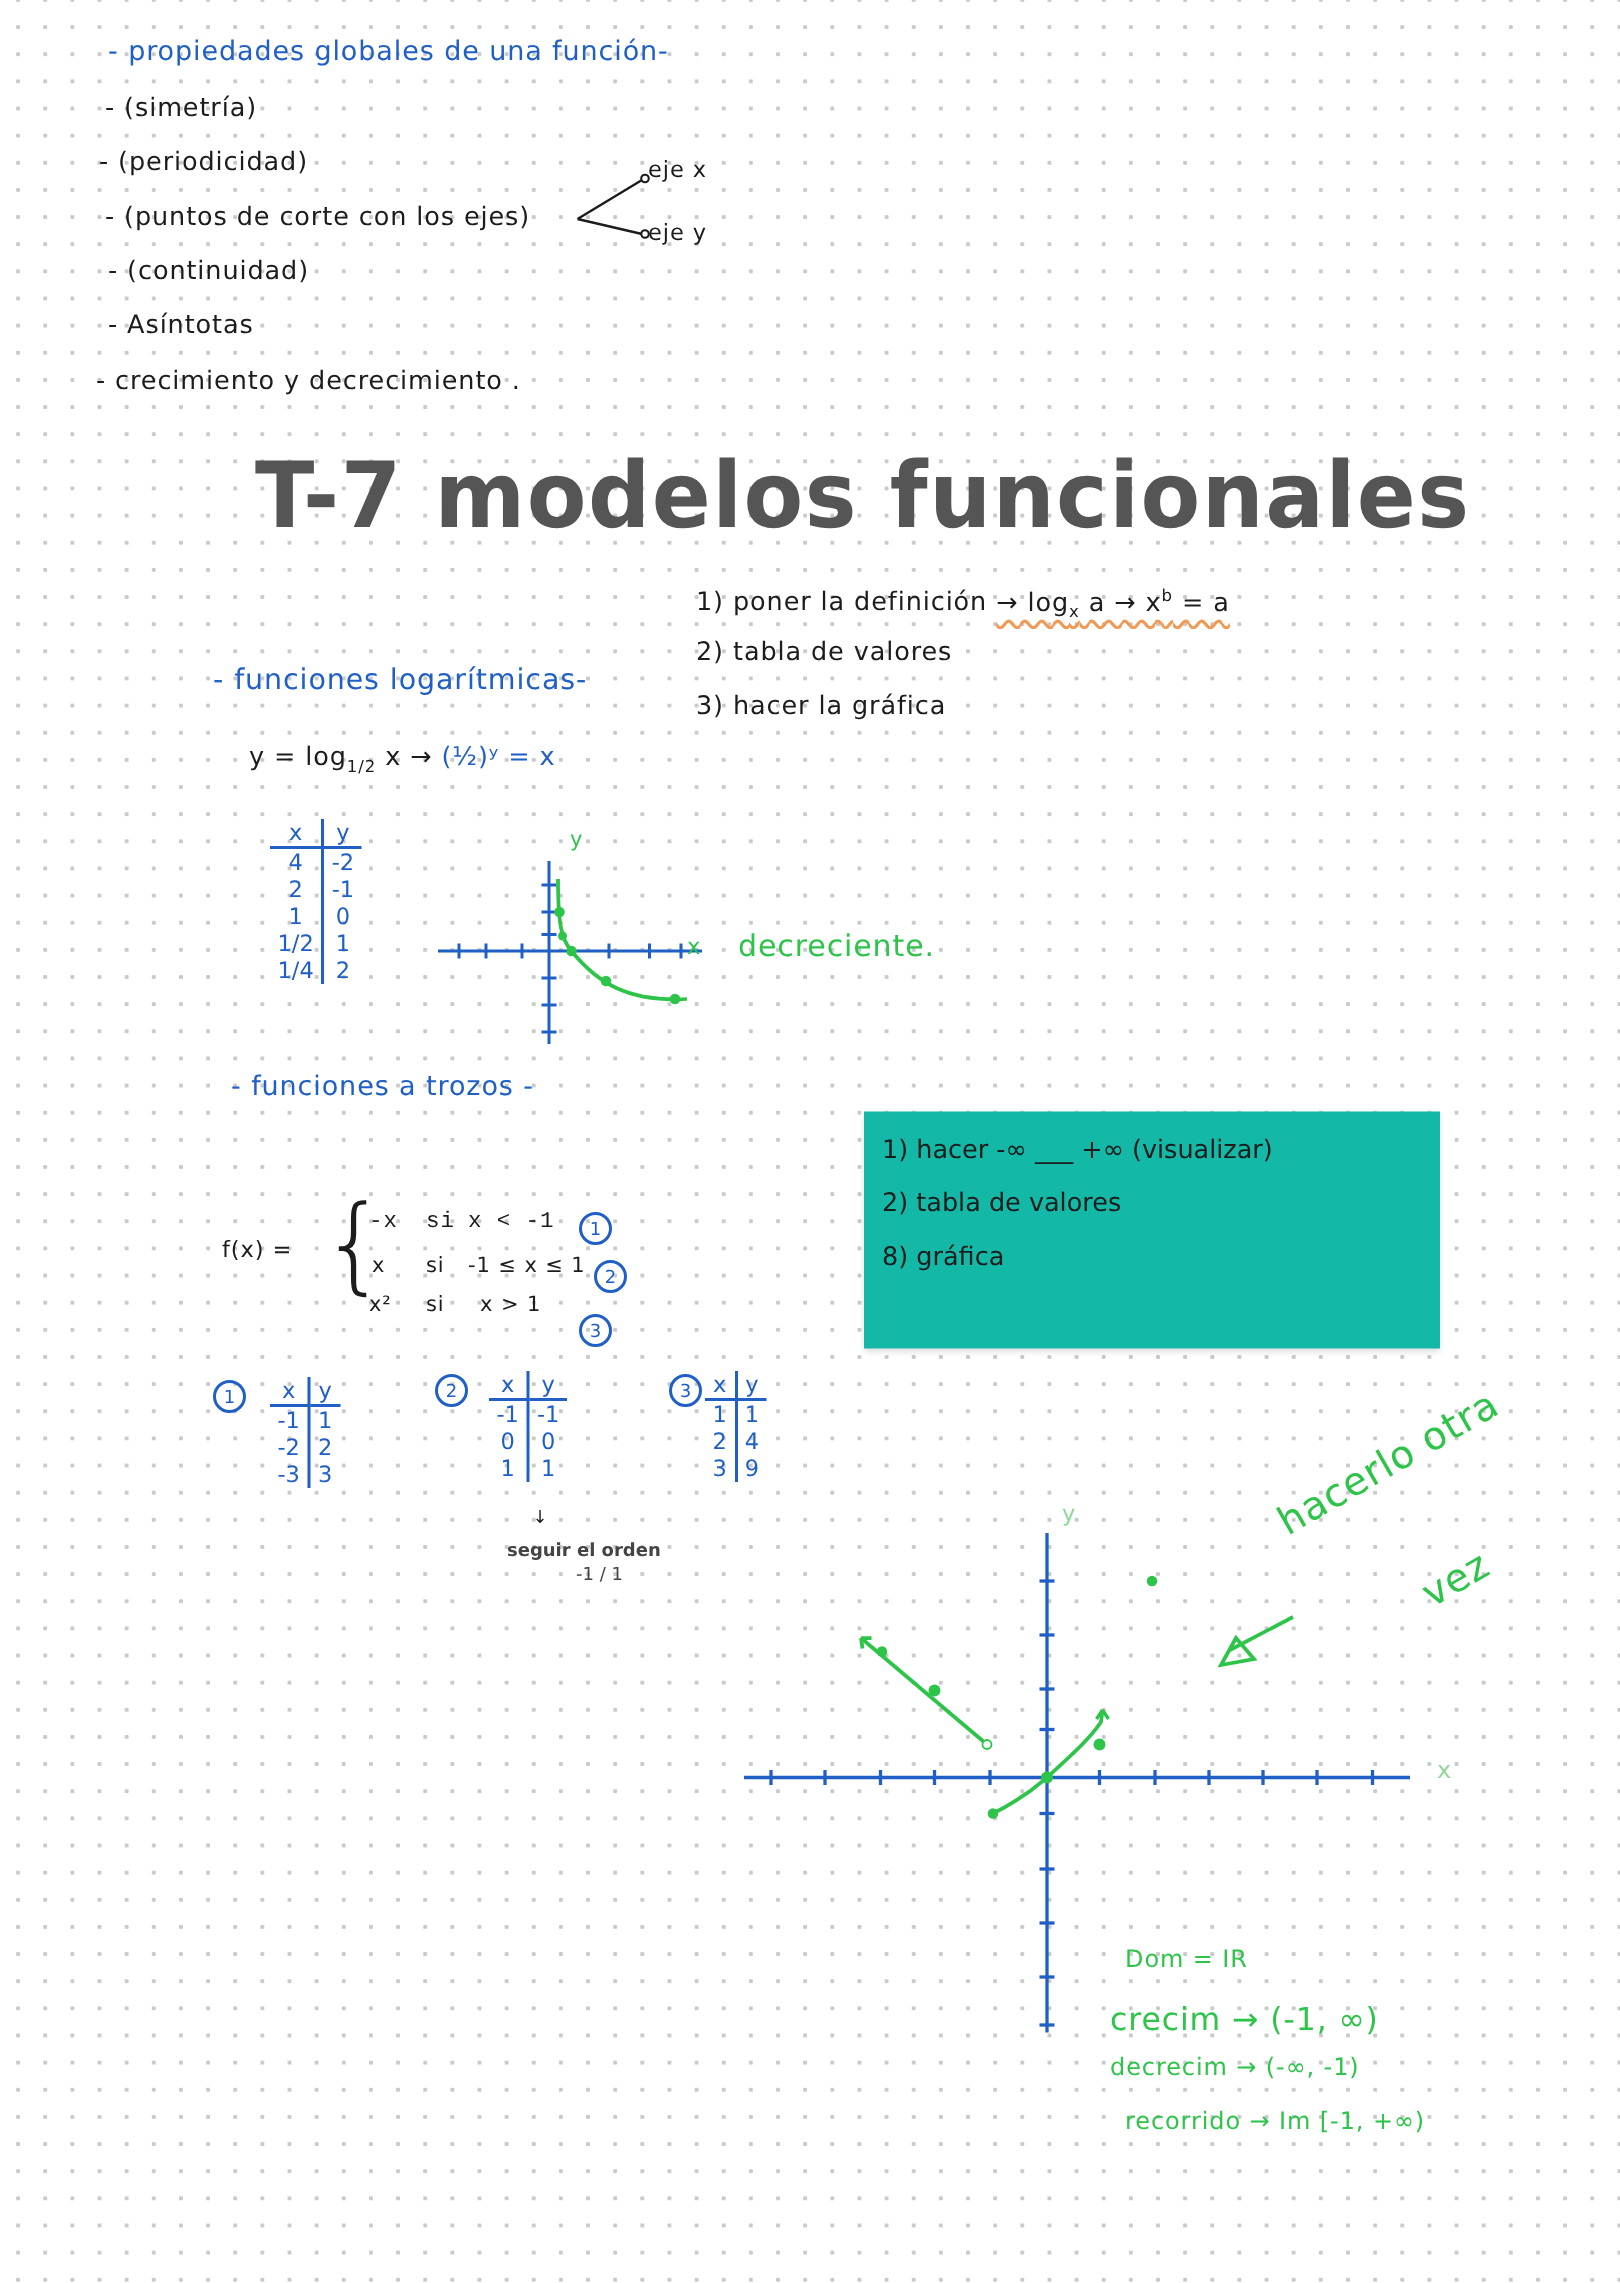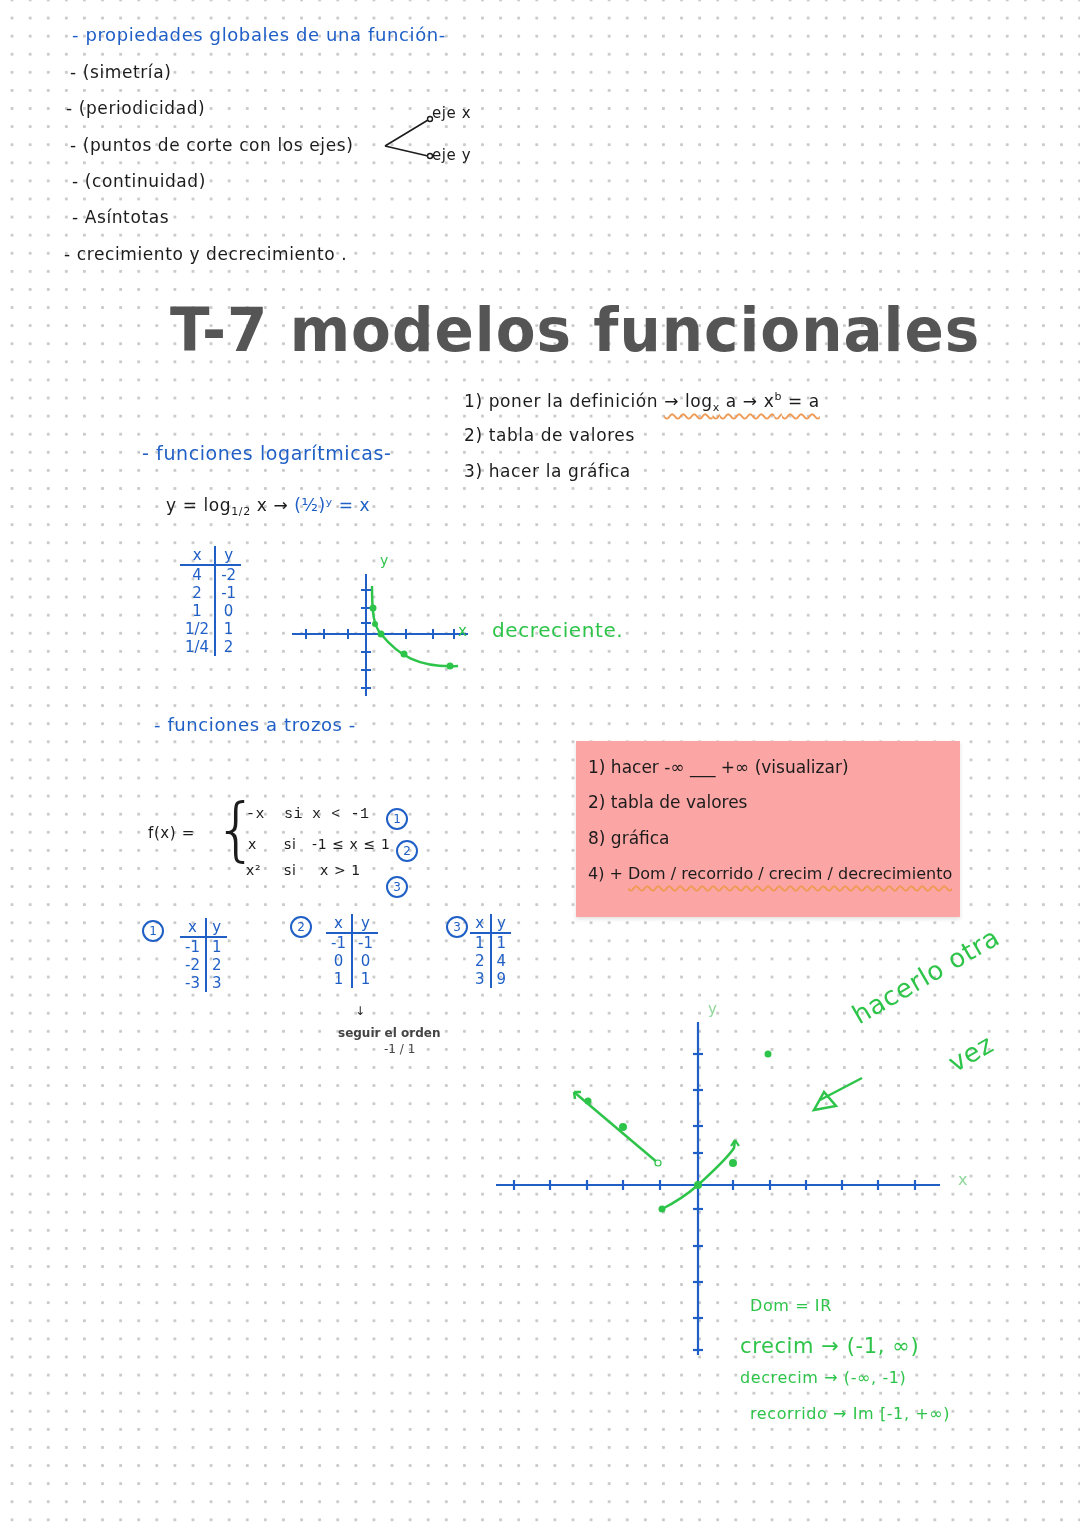--- a/index.html
+++ b/index.html
@@ -17,22 +17,22 @@
   .green { color:#2ec44a; }
   .dark { color:#1c1c1c; }
   .hand { font-family:"DejaVu Sans", sans-serif; font-size:17px; letter-spacing:0.6px; }
   .title {
     font-family:"DejaVu Sans", sans-serif; font-weight:bold; font-size:58px;
     color:#555555; letter-spacing:1px; transform:scaleY(1.05);
   }
   .list-item { font-size:17px; }
   .wavy { text-decoration: underline wavy #f09a55; text-underline-offset:6px; text-decoration-thickness:1.5px; }
   .sticky {
-    position:absolute; left:576px; top:741px; width:384px; height:176px;
-    background:#fca5a5; box-shadow:0 2px 4px rgba(0,0,0,0.12);
+    position:absolute; left:576px; top:741px; width:384px; height:158px;
+    background:#14b8a6; box-shadow:0 2px 4px rgba(0,0,0,0.12);
   }
   .sticky .line { position:absolute; left:12px; font-size:17px; color:#1c1c1c; white-space:nowrap; }
   table.vt { border-collapse:collapse; font-size:15px; color:#1f5fc6; }
   table.vt th, table.vt td { padding:0 5px; text-align:center; font-weight:normal; line-height:18px; }
   table.vt th { border-bottom:2px solid #1f5fc6; }
   table.vt th:first-child, table.vt td:first-child { border-right:2px solid #1f5fc6; }
   .circ {
     display:inline-block; width:18px; height:18px; border:2px solid #1f5fc6; border-radius:50%;
     text-align:center; line-height:18px; font-size:12px; color:#1f5fc6;
   }
@@ -224,23 +224,20 @@
         <td>3</td>
         <td>9</td>
       </tr>
   </tbody>
 </table>
 
 <div class="sticky">
   <div class="line" style="top:16px;">1) hacer -∞ ___ +∞ (visualizar)</div>
   <div class="line" style="top:51px;">2) tabla de valores</div>
   <div class="line" style="top:87px;">8) gráfica</div>
-  <div class="line" style="top:123px;font-size:16px;">
-    <span>4) + </span><span class="wavy">Dom / recorrido / crecim / decrecimiento</span>
-  </div>
 </div>
 
 <svg style="left:490px;top:1010px;" width="460" height="350">
   <g stroke="#1f5fc6" stroke-width="2.2">
     <line x1="6" y1="175" x2="450" y2="175"></line>
     <line x1="208" y1="12" x2="208" y2="345"></line>
     <line x1="24" y1="170" x2="24" y2="180"></line>
       <line x1="60" y1="170" x2="60" y2="180"></line>
       <line x1="97" y1="170" x2="97" y2="180"></line>
     <line x1="133" y1="170" x2="133" y2="180"></line>

